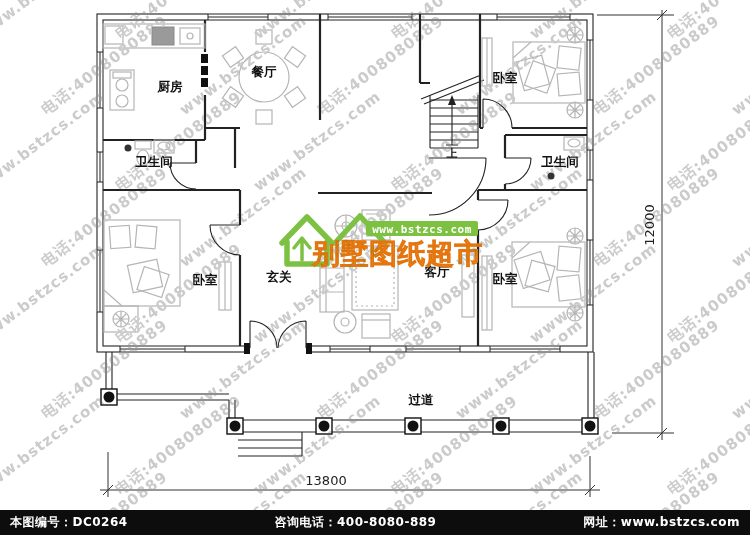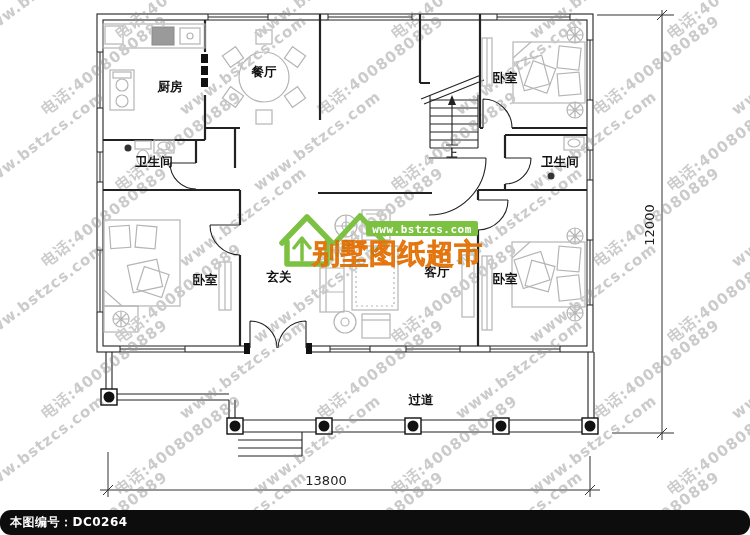--- a/index.html
+++ b/index.html
@@ -8,21 +8,21 @@
   .plan-svg{position:absolute;left:0;top:0;}
   
   .wm-layer{position:absolute;left:0;top:0;width:750px;height:510px;overflow:hidden;
             pointer-events:none;mix-blend-mode:darken;}
   .wm{position:absolute;transform:rotate(-37deg);font:bold 15px "DejaVu Sans",sans-serif;
       color:#cbcbcb;letter-spacing:1px;white-space:nowrap;}
   
   .footer{position:absolute;left:0;top:510px;width:750px;height:25px;background:#0d0d0d;
           color:#fff;display:flex;align-items:center;justify-content:space-between;
           box-sizing:border-box;padding:0 10px;font:bold 12px "DejaVu Sans",sans-serif;
-          white-space:nowrap;border-radius:11px;}
+          white-space:nowrap;}
   .footer span{letter-spacing:0.5px;}
   text{font-family:"DejaVu Sans",sans-serif;}
   .roomlab{font-size:12.5px;font-weight:bold;fill:#111;}
   .dimlab{font-size:13px;fill:#222;}
   .wall{stroke:#222;stroke-width:2.2;fill:none;stroke-linecap:butt;}
   .thin{stroke:#222;stroke-width:1.1;fill:none;}
   .furn{stroke:#b5b5b5;stroke-width:1.2;fill:none;}
   .dim{stroke:#333;stroke-width:1;fill:none;}
   .winline{stroke:#222;stroke-width:1;fill:none;}
 </style>
@@ -355,14 +355,16 @@
       <span class="wm" style="left: 28px; top: 512px; color: rgb(203, 203, 203);">电话:4008080889</span>
       <span class="wm" style="left: 166px; top: 512px; color: rgb(203, 203, 203);">www.bstzcs.com</span>
       <span class="wm" style="left: 304px; top: 512px; color: rgb(203, 203, 203);">电话:4008080889</span>
       <span class="wm" style="left: 442px; top: 512px; color: rgb(203, 203, 203);">www.bstzcs.com</span>
       <span class="wm" style="left: 580px; top: 512px; color: rgb(203, 203, 203);">电话:4008080889</span>
       <span class="wm" style="left: 718px; top: 512px; color: rgb(203, 203, 203);">www.bstzcs.com</span>
     </div>
 
   <div class="footer">
     <span>本图编号：DC0264</span>
+    <span>咨询电话：400-8080-889</span>
+    <span>网址：www.bstzcs.com</span>
   </div>
 </div>
 
 </body></html>

